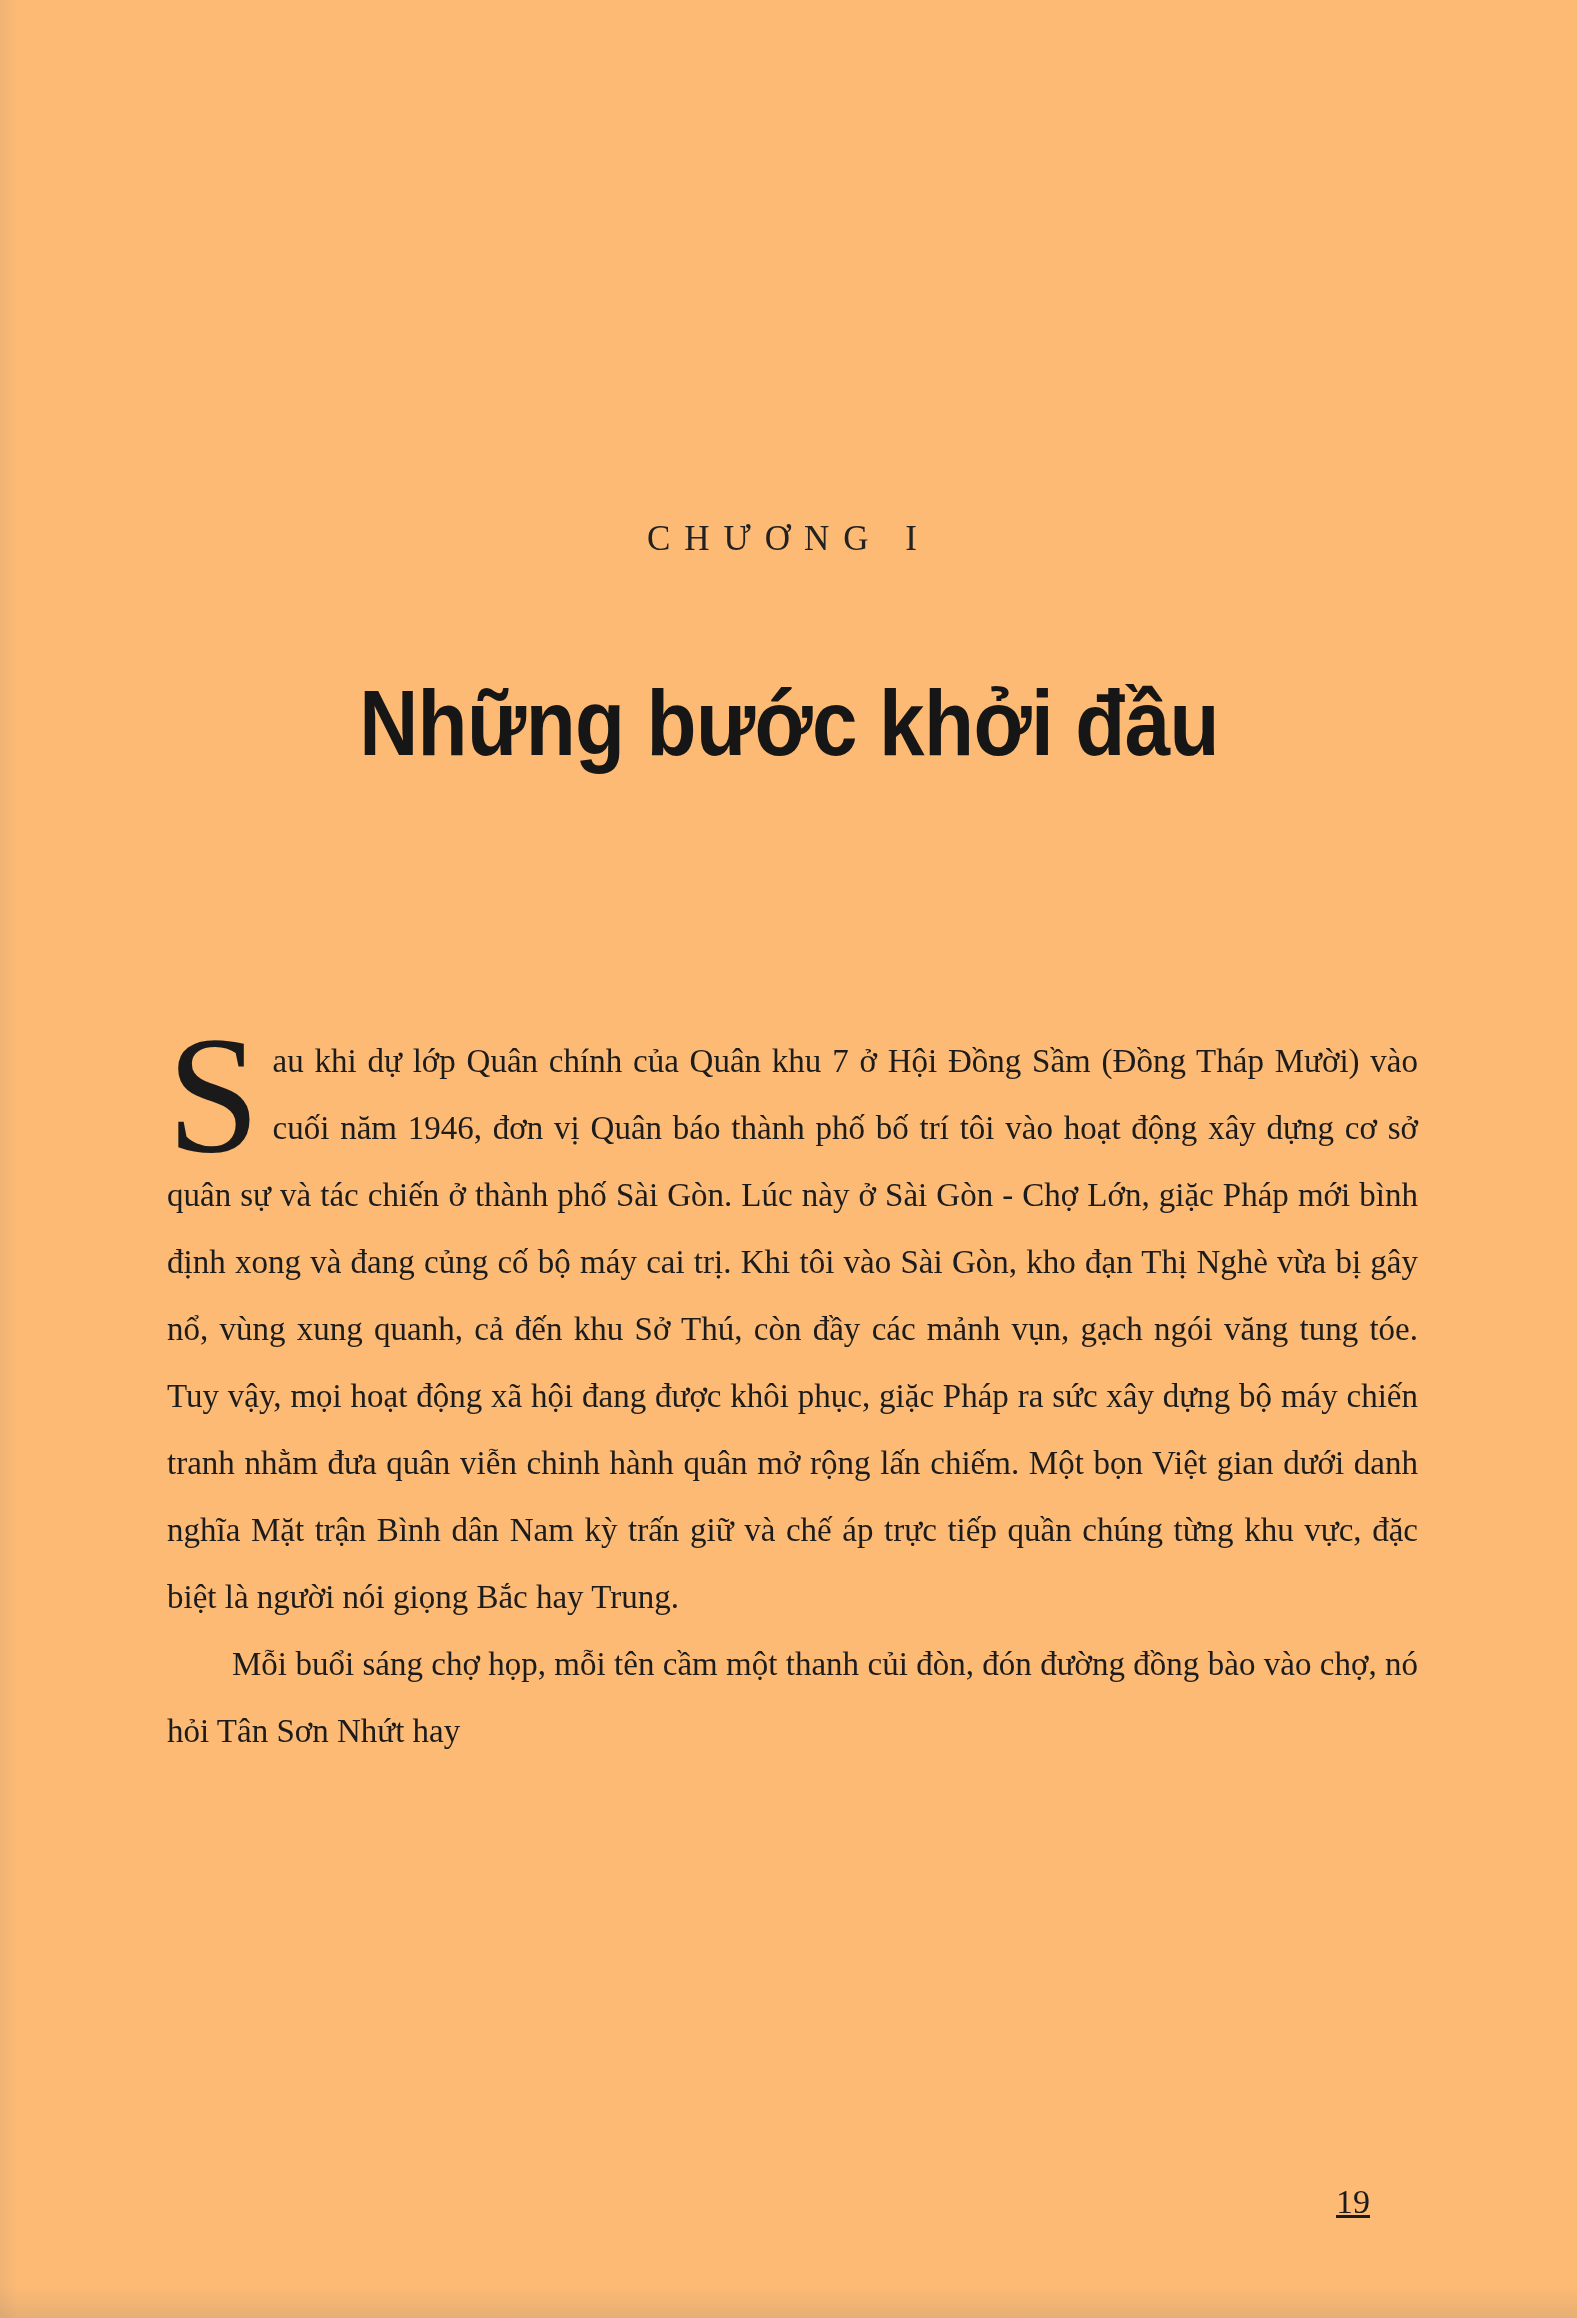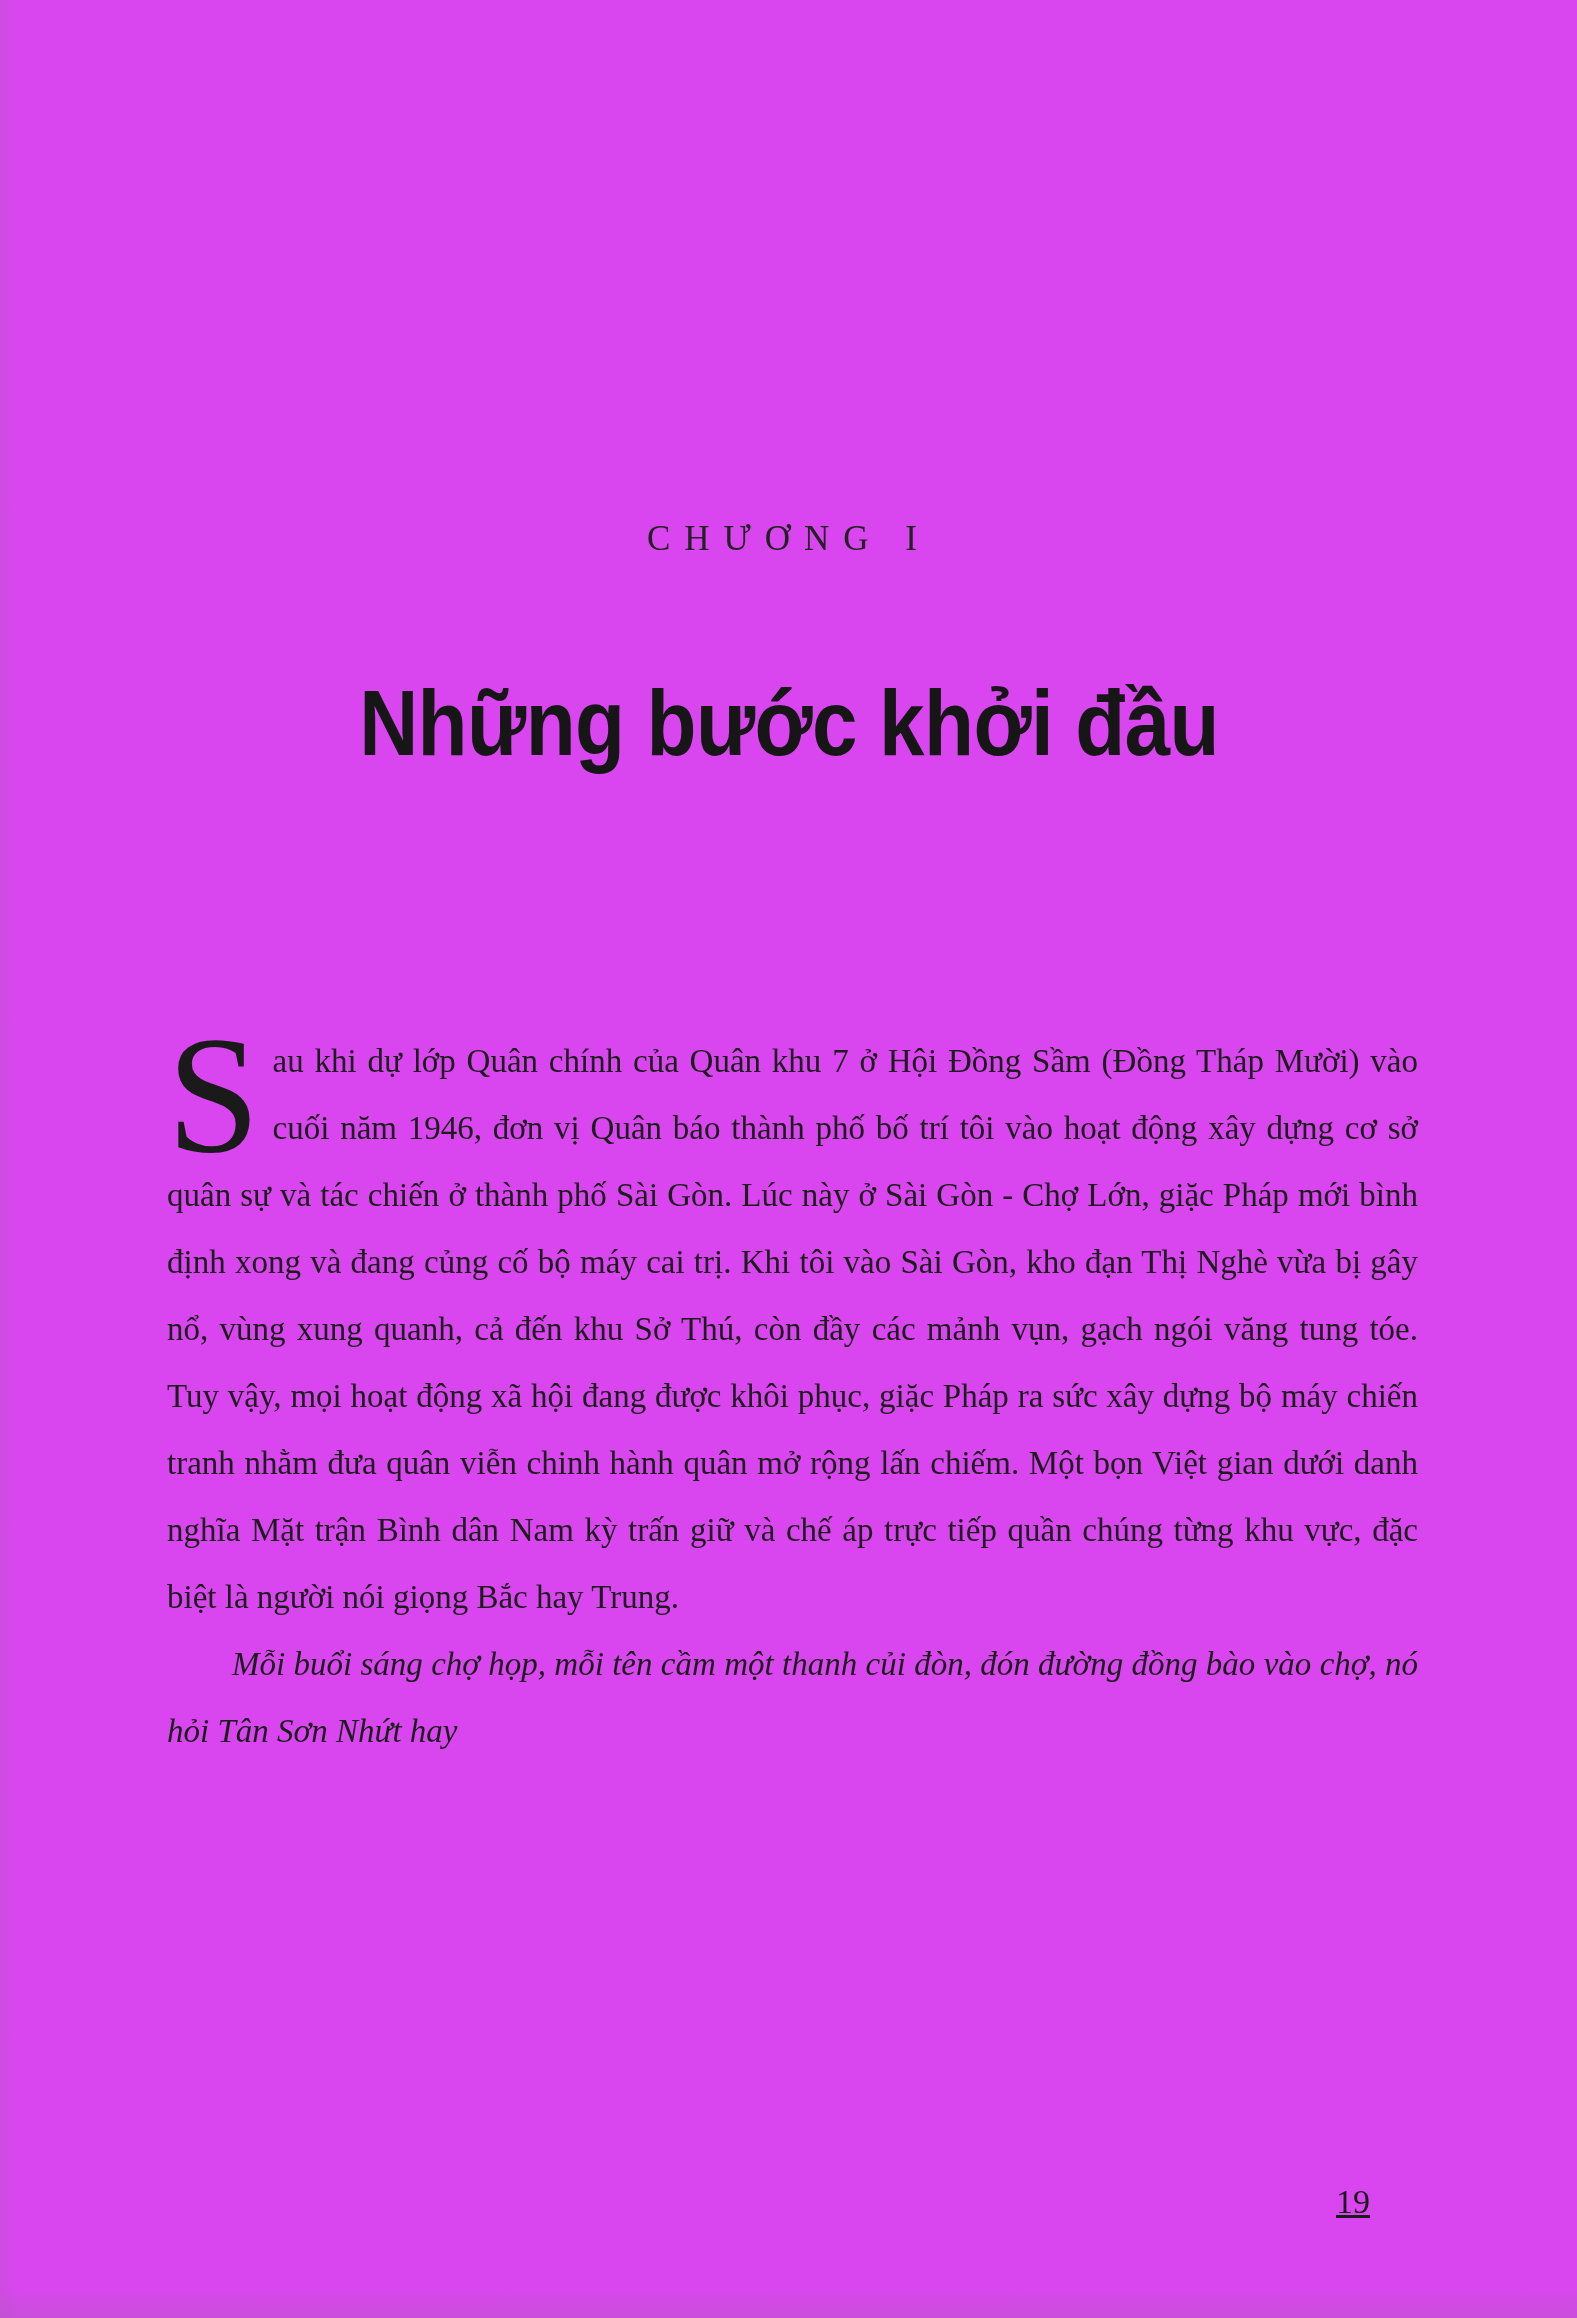--- a/index.html
+++ b/index.html
@@ -4,21 +4,21 @@
 <style>
   html, body {
     margin: 0;
     padding: 0;
     background: #ffffff;
   }
   .page {
     position: relative;
     width: 1578px;
     height: 2319px;
-    background: #d946ef;
+    background: #fdba74;
     font-family: "Liberation Serif", serif;
     color: #1e1e1e;
     overflow: hidden;
     box-sizing: border-box;
   }
   
   .scan-edge-bottom {
     position: absolute;
     left: 0; right: 0; bottom: 0;
     height: 32px;
@@ -65,21 +65,20 @@
     font-size: 33px;
     line-height: 67px;
     text-align: justify;
     color: #1c1c1c;
   }
   .para {
     margin: 0;
   }
   .para + .para {
     margin-top: 0px;
-    font-style: italic;
   }
   .dropcap {
     float: left;
     font-size: 167px;
     line-height: 0.76;
     padding: 4.2px 12.7px 0 0;
     color: #1a1a1a;
   }
   .para.indent {
     text-indent: 65px;

